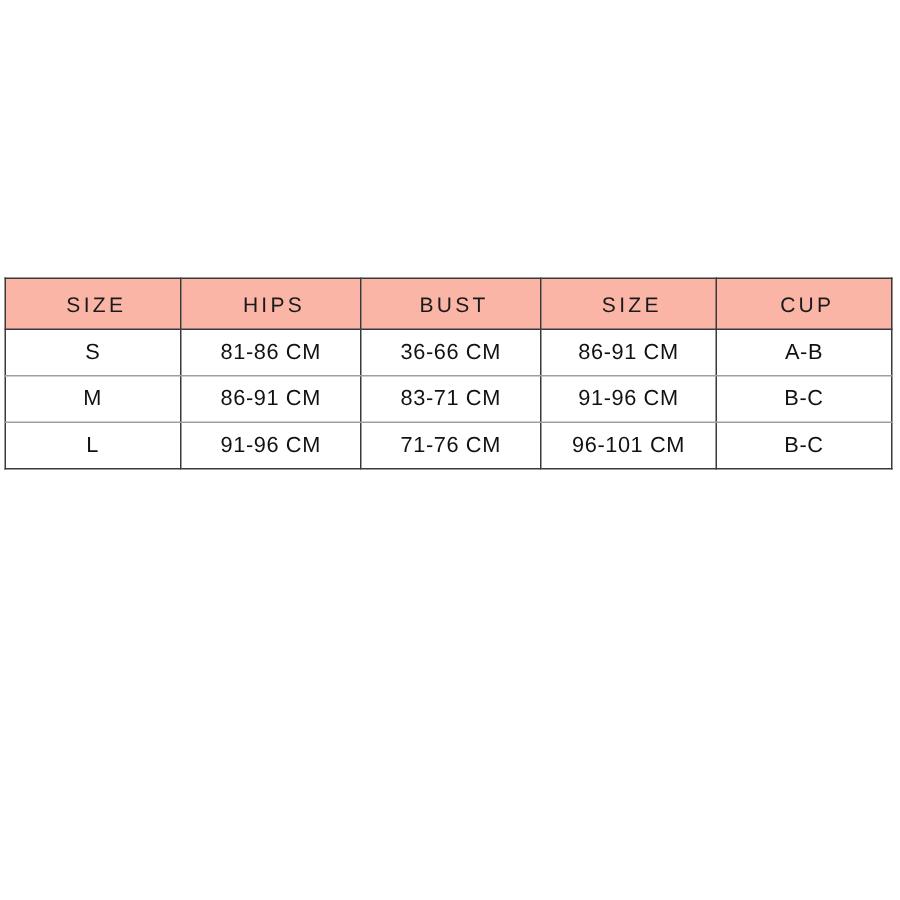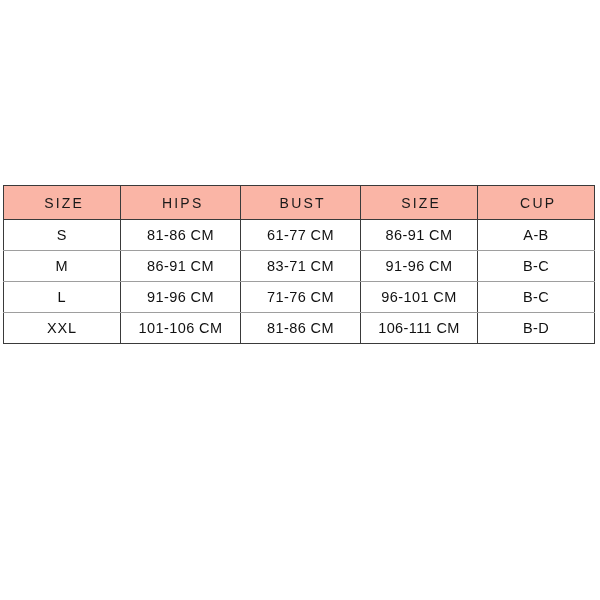--- a/index.html
+++ b/index.html
@@ -125,21 +125,21 @@
 
     <tbody>
       <tr>
         <td>
           <span class="cell-text size-label">S</span>
         </td>
         <td>
           <span class="cell-text">81-86 CM</span>
         </td>
         <td>
-          <span class="cell-text">61-77 CM</span>
+          <span class="cell-text">36-66 CM</span>
         </td>
         <td>
           <span class="cell-text">86-91 CM</span>
         </td>
         <td>
           <span class="cell-text">A-B</span>
         </td>
       </tr>
 
       <tr>
@@ -172,34 +172,17 @@
         </td>
         <td>
           <span class="cell-text">96-101 CM</span>
         </td>
         <td>
           <span class="cell-text">B-C</span>
         </td>
       </tr>
 
 
-      <tr>
-        <td>
-          <span class="cell-text size-label">XXL</span>
-        </td>
-        <td>
-          <span class="cell-text">101-106 CM</span>
-        </td>
-        <td>
-          <span class="cell-text">81-86 CM</span>
-        </td>
-        <td>
-          <span class="cell-text">106-111 CM</span>
-        </td>
-        <td>
-          <span class="cell-text">B-D</span>
-        </td>
-      </tr>
 
     </tbody>
   </table>
 
 </div>
 
 </body></html>

